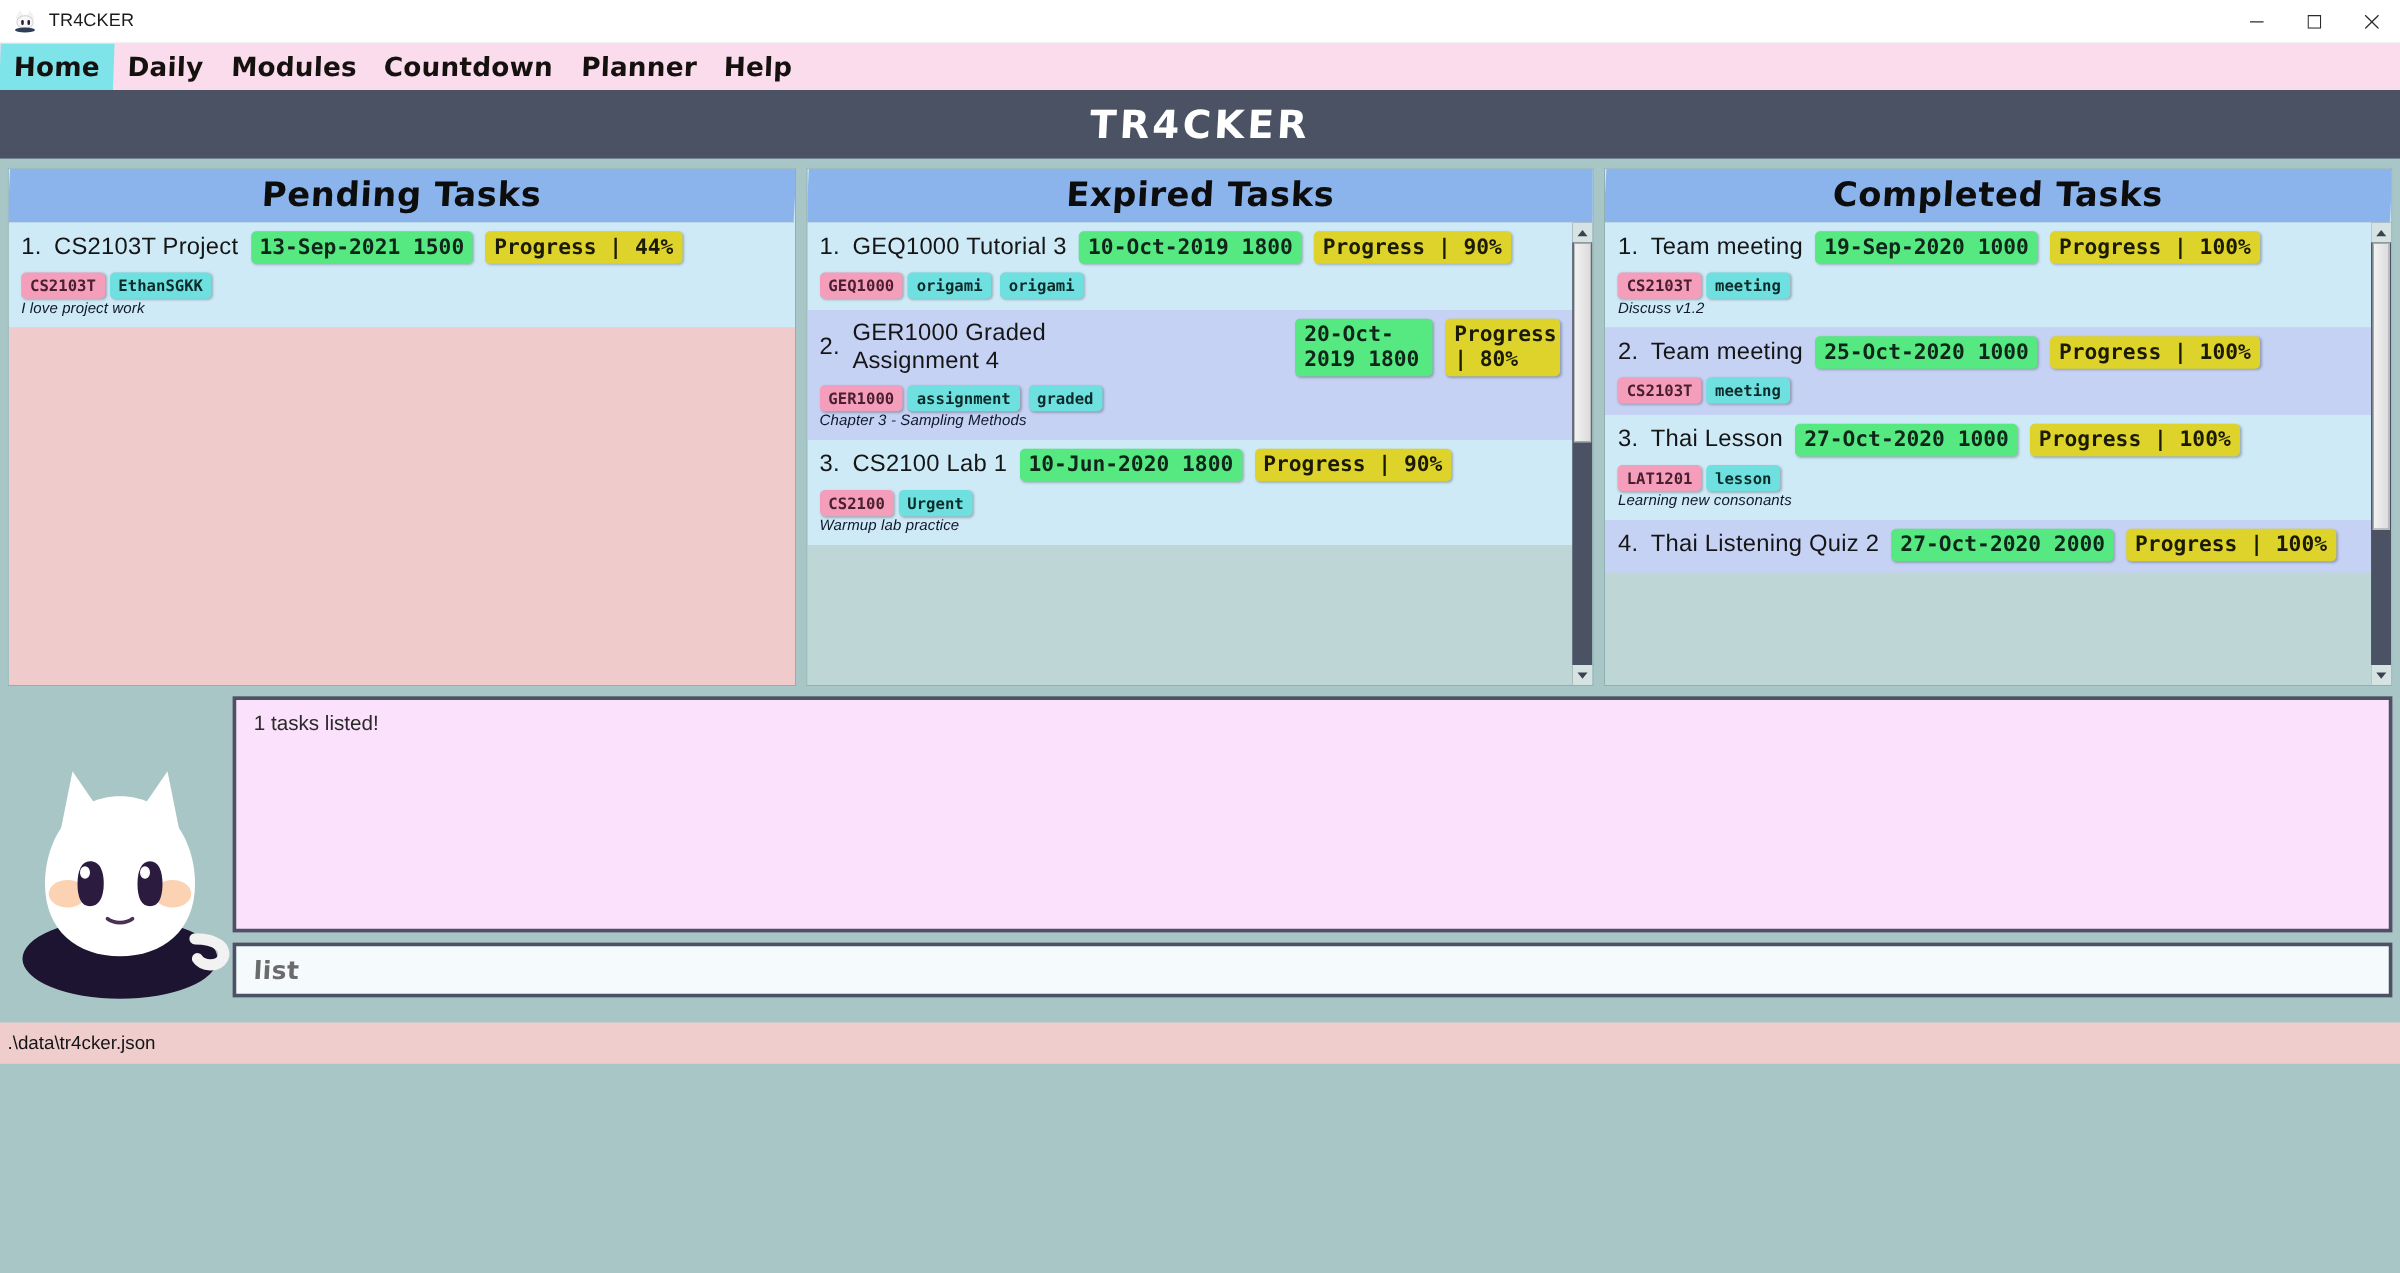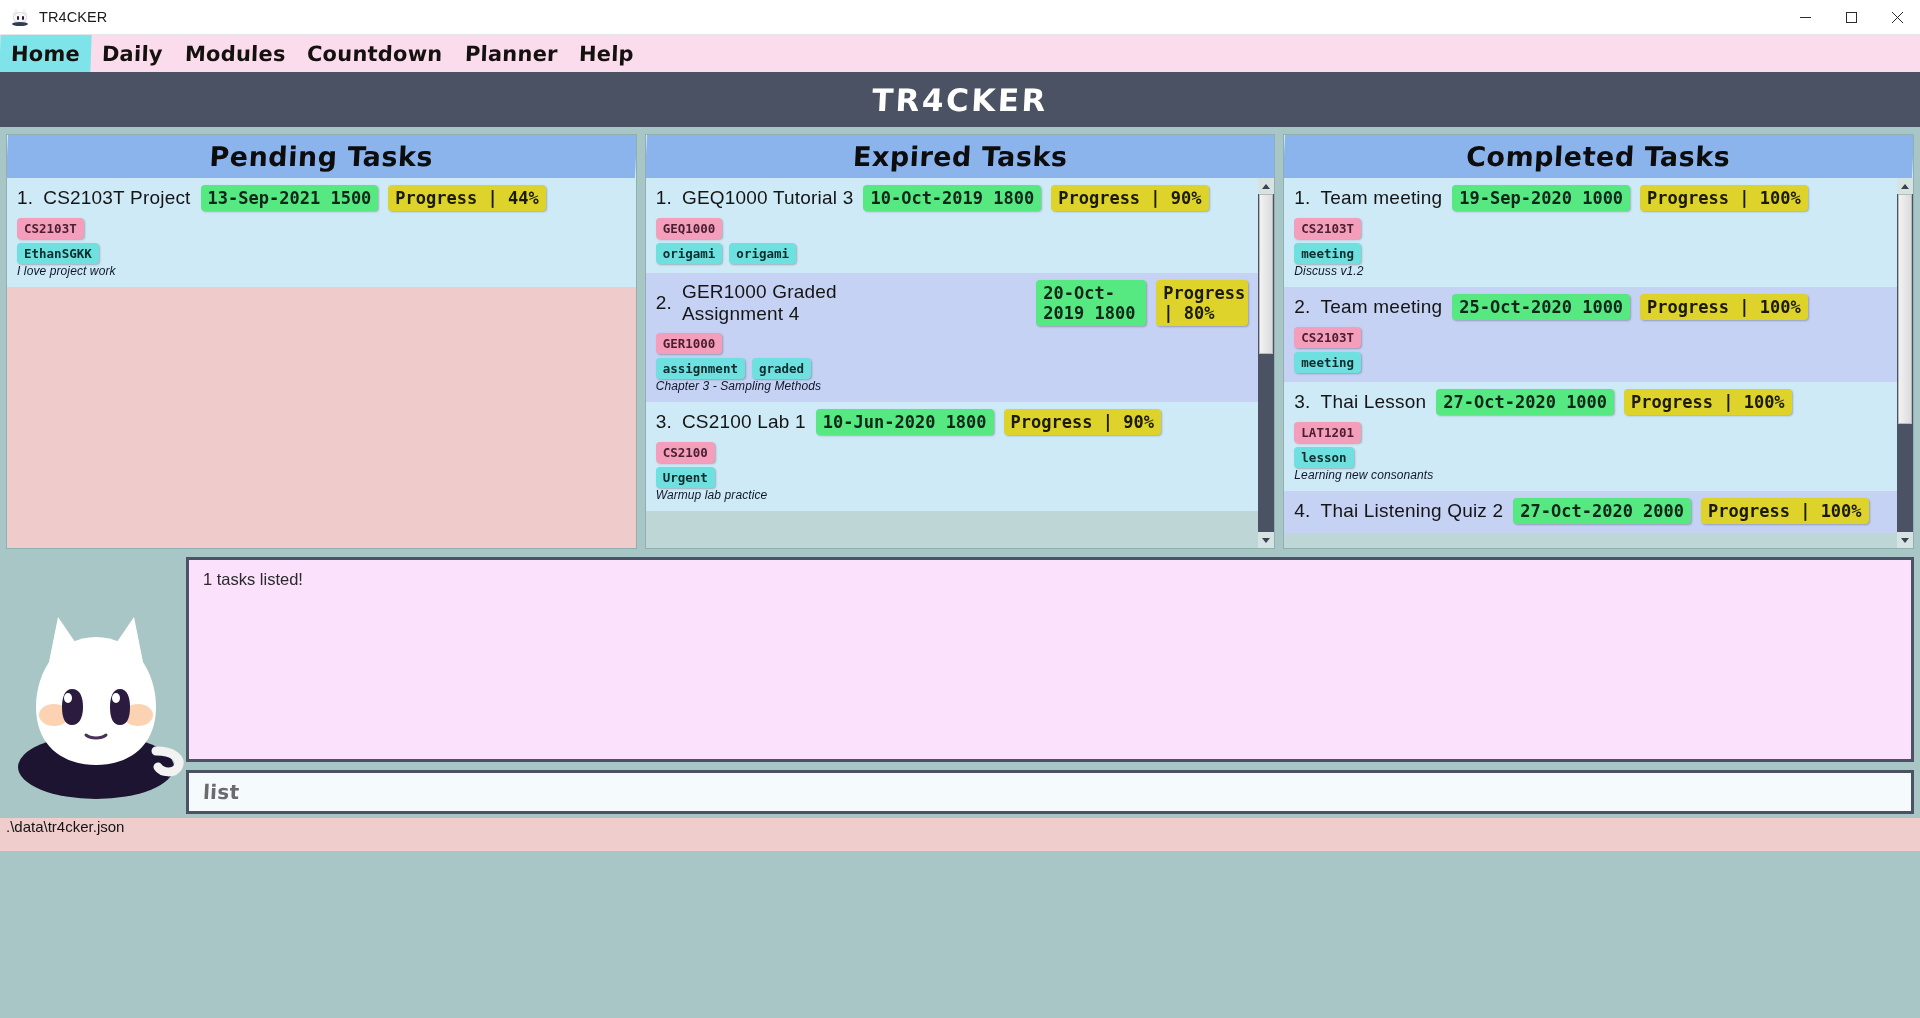--- a/index.html
+++ b/index.html
@@ -130,21 +130,21 @@
   .pill {
     font-family: "DejaVu Sans Mono", monospace;
     font-size: 17px; font-weight: 700; color: #10261a;
     padding: 3px 7px; border-radius: 4px; white-space: nowrap;
     box-shadow: 1px 1px 2px rgba(0,0,0,.25);
     flex: 0 0 auto;
   }
   .pill.date { background: #56e881; }
   .pill.progress { background: #ddd32a; color: #1b1a05; }
   .pill.progress.narrow { white-space: normal; max-width: 92px; }
-  .taglist { margin-top: 7px; display: flex; flex-direction: column; gap: 4px; align-items: flex-start; }
+  .taglist { margin-top: 7px; display: flex; gap: 4px; align-items: flex-start; }
   .tagrow { display: flex; gap: 7px; flex-wrap: wrap; }
   .tag {
     font-family: "DejaVu Sans Mono", monospace;
     font-size: 12.5px; font-weight: 700;
     padding: 3px 7px; border-radius: 4px; white-space: nowrap;
     box-shadow: 1px 1px 2px rgba(0,0,0,.25);
   }
   .tag.module { background: #f49ebb; color: #4a2030; }
   .tag.label  { background: #6ee0e0; color: #0c2b2b; }
   .task-desc {
@@ -166,21 +166,21 @@
     position: absolute; left: 1px; right: 1px;
     background: linear-gradient(90deg,#f2f2f2,#dcdcdc);
     border: 1px solid #b9b9b9;
   }
   .chev { width: 0; height: 0; border-left: 4px solid transparent; border-right: 4px solid transparent; }
   .chev.up { border-bottom: 5px solid #3a4250; }
   .chev.down { border-top: 5px solid #3a4250; }
 
   
   .bottom {
-    display: flex; height: 269px; background: #a8c6c6; padding: 6px 6px 4px 6px; gap: 0;
+    display: flex; height: 269px; background: #a8c6c6; padding: 6px 6px 20px 6px; gap: 0;
   }
   .mascot-wrap {
     width: 180px; flex: 0 0 auto; position: relative;
   }
   .console-col { flex: 1 1 auto; display: flex; flex-direction: column; gap: 8px; padding-top: 2px; }
   .result-box {
     flex: 1 1 auto;
     background: #fbe1fb; border: 3px solid #4a5263;
     padding: 10px 14px;
     font-size: 16.5px; color: #2a2a2a;
@@ -190,21 +190,21 @@
     height: 44px; flex: 0 0 auto;
     background: #f5fbfd; border: 3px solid #4a5263;
     display: flex; align-items: center; padding: 0 14px;
   }
   .cmd-text {
     font-family: "DejaVu Sans", sans-serif;
     font-size: 20px; font-weight: 700; color: #6b6b6b;
     transform: skewX(-3deg); letter-spacing: .3px;
   }
   .statusbar {
-    height: 33px; background: #efcdcd; display: flex; 
+    height: 33px; background: #efcdcd; display: flex; align-items: center;
     padding-left: 6px; font-size: 15px; color: #141414;
   }
 </style>
 </head>
 <body>
 
 <div class="titlebar">
   <div class="tb-icon">
     <span class="ear-l"></span>
       <span class="ear-r"></span>

